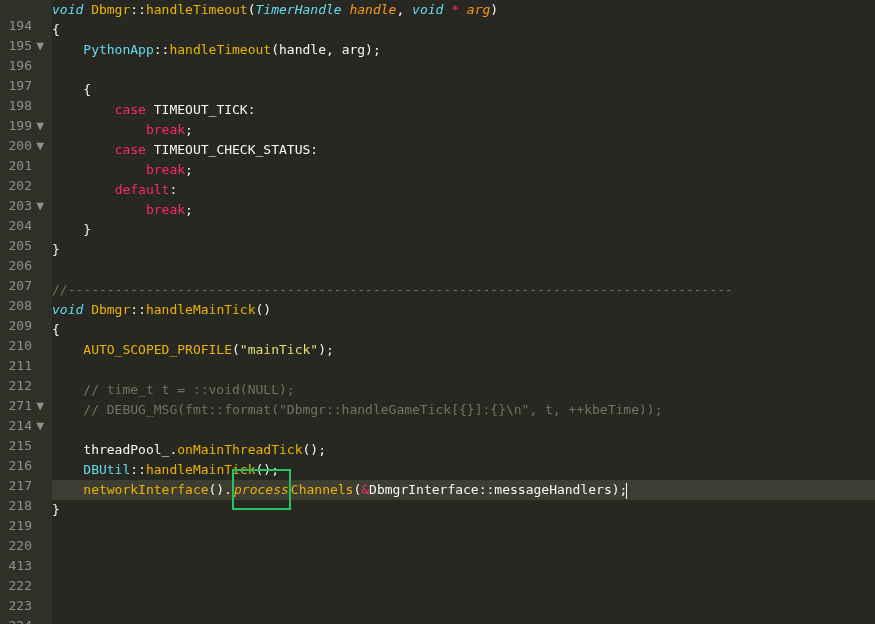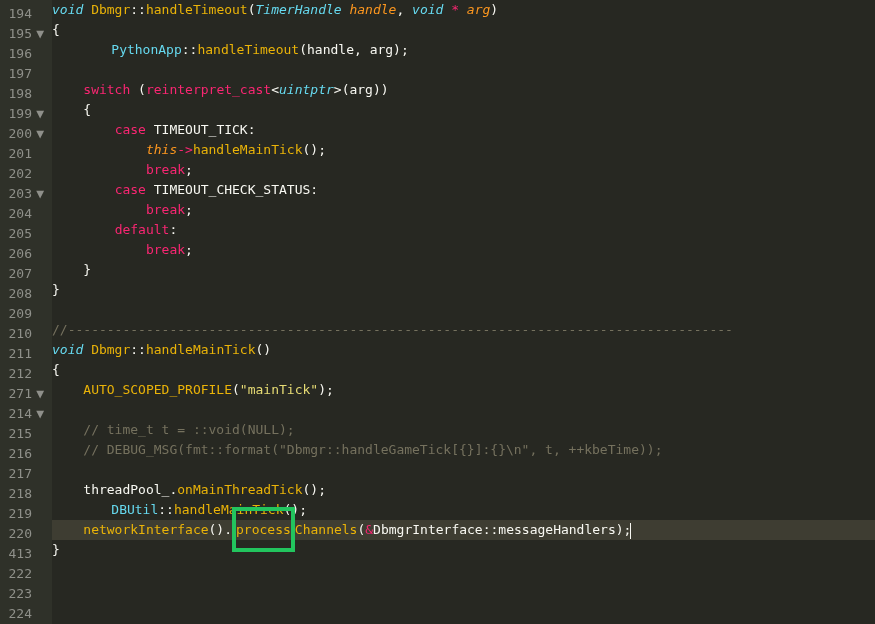--- a/index.html
+++ b/index.html
@@ -14,21 +14,21 @@
       height: 624px;
     }
     .editor {
       display: flex;
       height: 100%;
     }
     .gutter {
       background: #2f3129;
       color: #8f908a;
       text-align: right;
-      padding: 4px 8px 0 8px;
+      padding: 16px 8px 0 8px;
       user-select: none;
       min-width: 52px;
     }
     .gutter-line {
       height: 20px;
       white-space: nowrap;
     }
     .fold {
       color: #8f908a;
       display: inline-block;
@@ -47,27 +47,28 @@
       background: #3e3d32;
     }
     .cursor-mark {
       border-left: 1px solid #f8f8f2;
       display: inline-block;
       height: 16px;
       vertical-align: middle;
       margin-left: -1px;
     }
     .selbox {
-      border: 4px solid #22c55e;
+      border: 2px solid #22c55e;
       padding: 11px 0;
+      font-style: italic;
     }
     
     .kw { color: #f92672; }        
     .type { color: #66d9ef; font-style: italic; } 
-    .typeplain { color: #66d9ef; margin-left: 28px; } 
+    .typeplain { color: #66d9ef; } 
     .fn { color: #eab308; }        
     .str { color: #e6db74; }       
     .cm { color: #75715e; }        
     .op { color: #f92672; }        
     .var { color: #fd971f; font-style: italic; }
     .pl { color: #f8f8f2; }
   </style>
 </head>
 <body>
 
@@ -104,24 +105,22 @@
     <div class="gutter-line"><span>222</span><span class="fold"></span></div>
     <div class="gutter-line"><span>223</span><span class="fold"></span></div>
     <div class="gutter-line"><span>224</span><span class="fold"></span></div>
   </div>
 
   <div class="code">
     <div class="code-line"><span class="type">void</span><span> </span><span class="fn">Dbmgr</span><span class="pl">::</span><span class="fn">handleTimeout</span><span class="pl">(</span><span class="type">TimerHandle</span><span> </span><span class="var">handle</span><span class="pl">, </span><span class="type">void</span><span class="op"> * </span><span class="var">arg</span><span class="pl">)</span></div>
     <div class="code-line"><span class="pl">{</span></div>
     <div class="code-line"><span>    </span><span class="typeplain">PythonApp</span><span class="pl">::</span><span class="fn">handleTimeout</span><span class="pl">(</span><span class="pl">handle</span><span class="pl">, </span><span class="pl">arg</span><span class="pl">)</span><span class="pl">;</span></div>
     <div class="code-line"></div>
-    <div class="code-line"><span>    </span><span class="kw">switch</span><span> </span><span class="pl">(</span><span class="kw">reinterpret_cast</span><span class="pl">&lt;</span><span class="type">uintptr</span><span class="pl">&gt;</span><span class="pl">(</span><span class="pl">arg</span><span class="pl">)</span><span class="pl">)</span></div>
     <div class="code-line"><span>    </span><span class="pl">{</span></div>
     <div class="code-line"><span>        </span><span class="kw">case</span><span class="pl"> TIMEOUT_TICK</span><span class="pl">:</span></div>
-    <div class="code-line"><span>            </span><span class="var">this</span><span class="op">-&gt;</span><span class="fn">handleMainTick</span><span class="pl">()</span><span class="pl">;</span></div>
     <div class="code-line"><span>            </span><span class="kw">break</span><span class="pl">;</span></div>
     <div class="code-line"><span>        </span><span class="kw">case</span><span class="pl"> TIMEOUT_CHECK_STATUS</span><span class="pl">:</span></div>
     <div class="code-line"><span>            </span><span class="kw">break</span><span class="pl">;</span></div>
     <div class="code-line"><span>        </span><span class="kw">default</span><span class="pl">:</span></div>
     <div class="code-line"><span>            </span><span class="kw">break</span><span class="pl">;</span></div>
     <div class="code-line"><span>    </span><span class="pl">}</span></div>
     <div class="code-line"><span class="pl">}</span></div>
     <div class="code-line"></div>
     <div class="code-line"><span class="cm">//-------------------------------------------------------------------------------------</span></div>
     <div class="code-line"><span class="type">void</span><span> </span><span class="fn">Dbmgr</span><span class="pl">::</span><span class="fn">handleMainTick</span><span class="pl">()</span></div>

